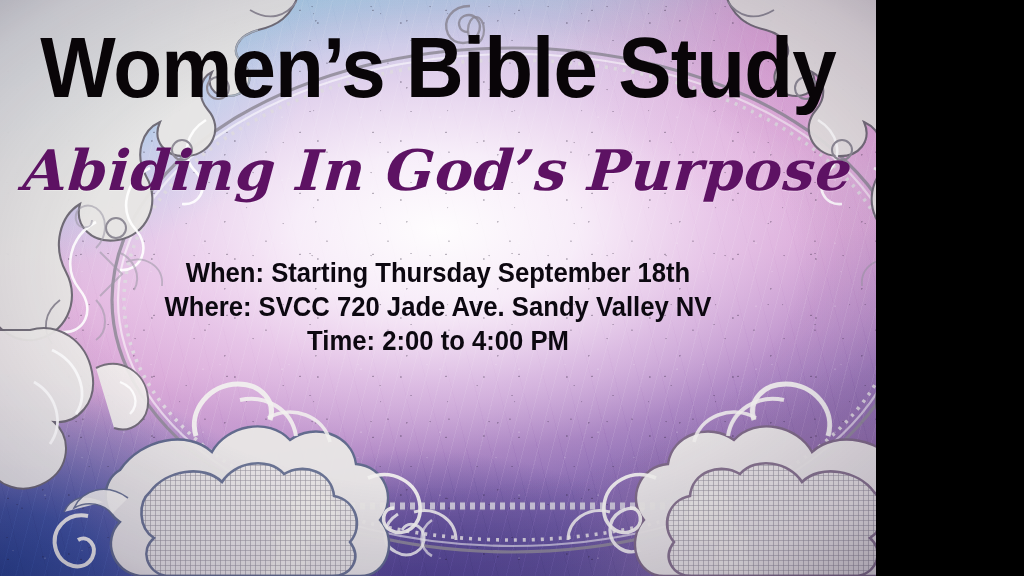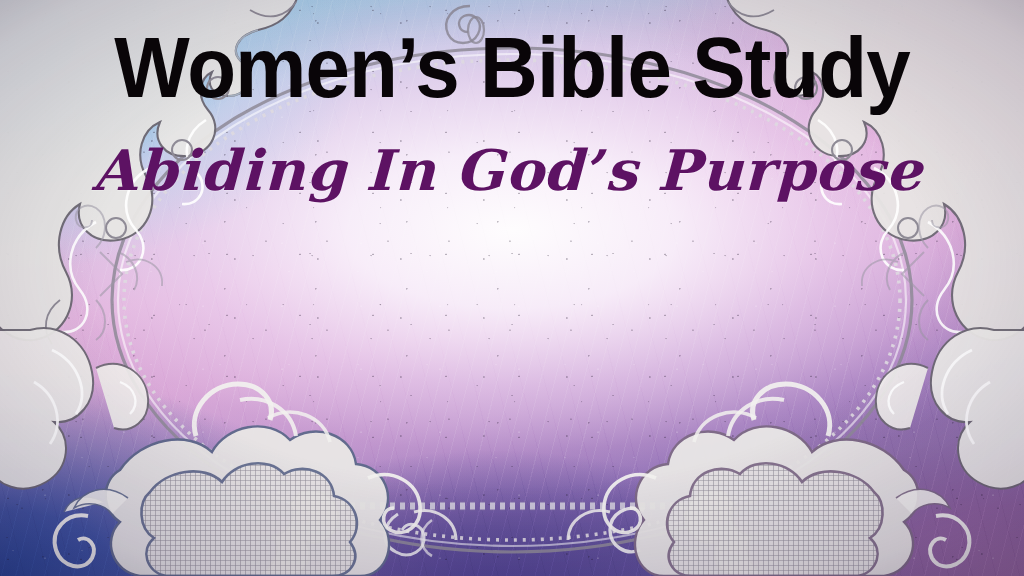--- a/index.html
+++ b/index.html
@@ -2,21 +2,21 @@
 <html><head>
 <meta charset="utf-8">
 <style>
   html, body {
     margin: 0;
     padding: 0;
     background: #000;
   }
   #flyer {
     position: relative;
-    width: 1024px;
+    width: 876px;
     height: 576px;
     overflow: hidden;
     font-family: "Liberation Sans", sans-serif;
     isolation: isolate;
   }
 
   
   .bg-base {
     position: absolute;
     inset: 0;
@@ -356,16 +356,21 @@
   </div>
 
   <div class="bg-vignette"></div>
 
   <div class="content">
 
     <div class="title">Women’s Bible Study</div>
 
     <div class="subtitle">Abiding In God’s Purpose</div>
 
+    <div class="details">
+      <div class="details-line">When: Starting Thursday September 18th</div>
+      <div class="details-line">Where: SVCC 720 Jade Ave. Sandy Valley NV</div>
+      <div class="details-line">Time: 2:00 to 4:00 PM</div>
+    </div>
 
 
   </div>
 </div>
 
 </body></html>

